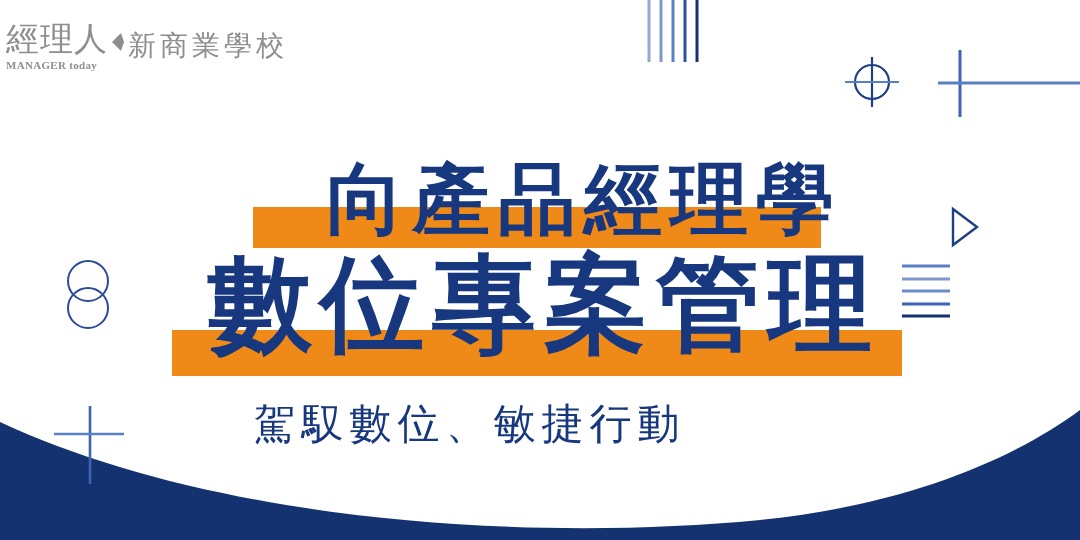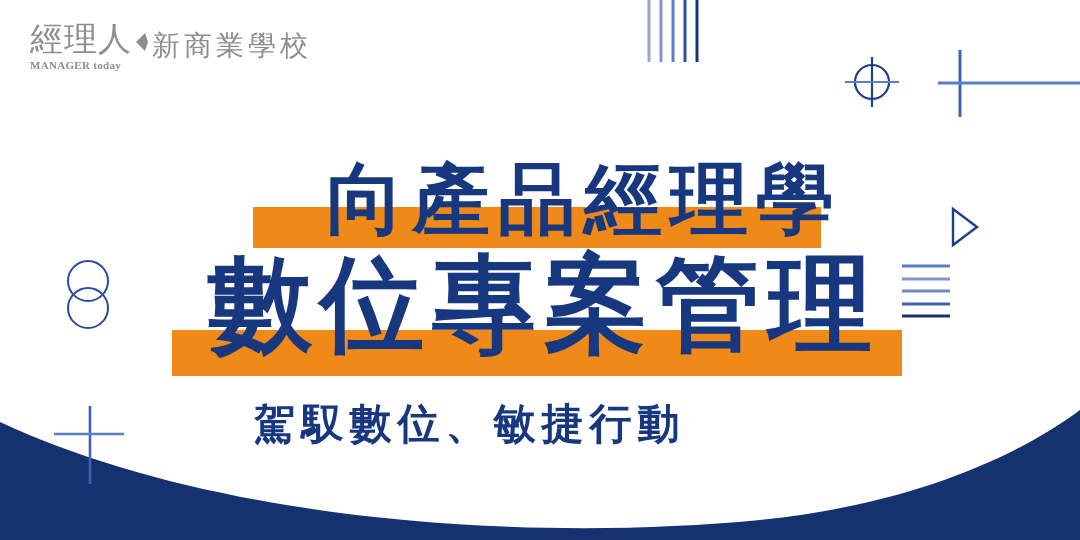--- a/index.html
+++ b/index.html
@@ -77,21 +77,21 @@
   .plus-bl-svg {
     left: 52px;
     top: 404px;
     width: 78px;
     height: 82px;
   }
 
   
   .brand {
     position: absolute;
-    left: 30px;
+    left: 6px;
     top: 22px;
     display: flex;
     align-items: center;
     z-index: 5;
   }
   .brand-logo {
     display: flex;
     flex-direction: column;
     align-items: flex-start;
     line-height: 1;
@@ -184,21 +184,21 @@
   }
 
   .subtitle {
     position: absolute;
     left: 0;
     top: 396px;
     width: 939px;
     text-align: center;
     z-index: 4;
     font-family: "DejaVu Serif", "Liberation Serif", serif;
-    font-weight: bold;
+    font-weight: normal;
     font-size: 42px;
     letter-spacing: 6px;
     color: #17377e;
     white-space: nowrap;
   }
 </style>
 </head>
 <body>
 
 <div class="banner">

